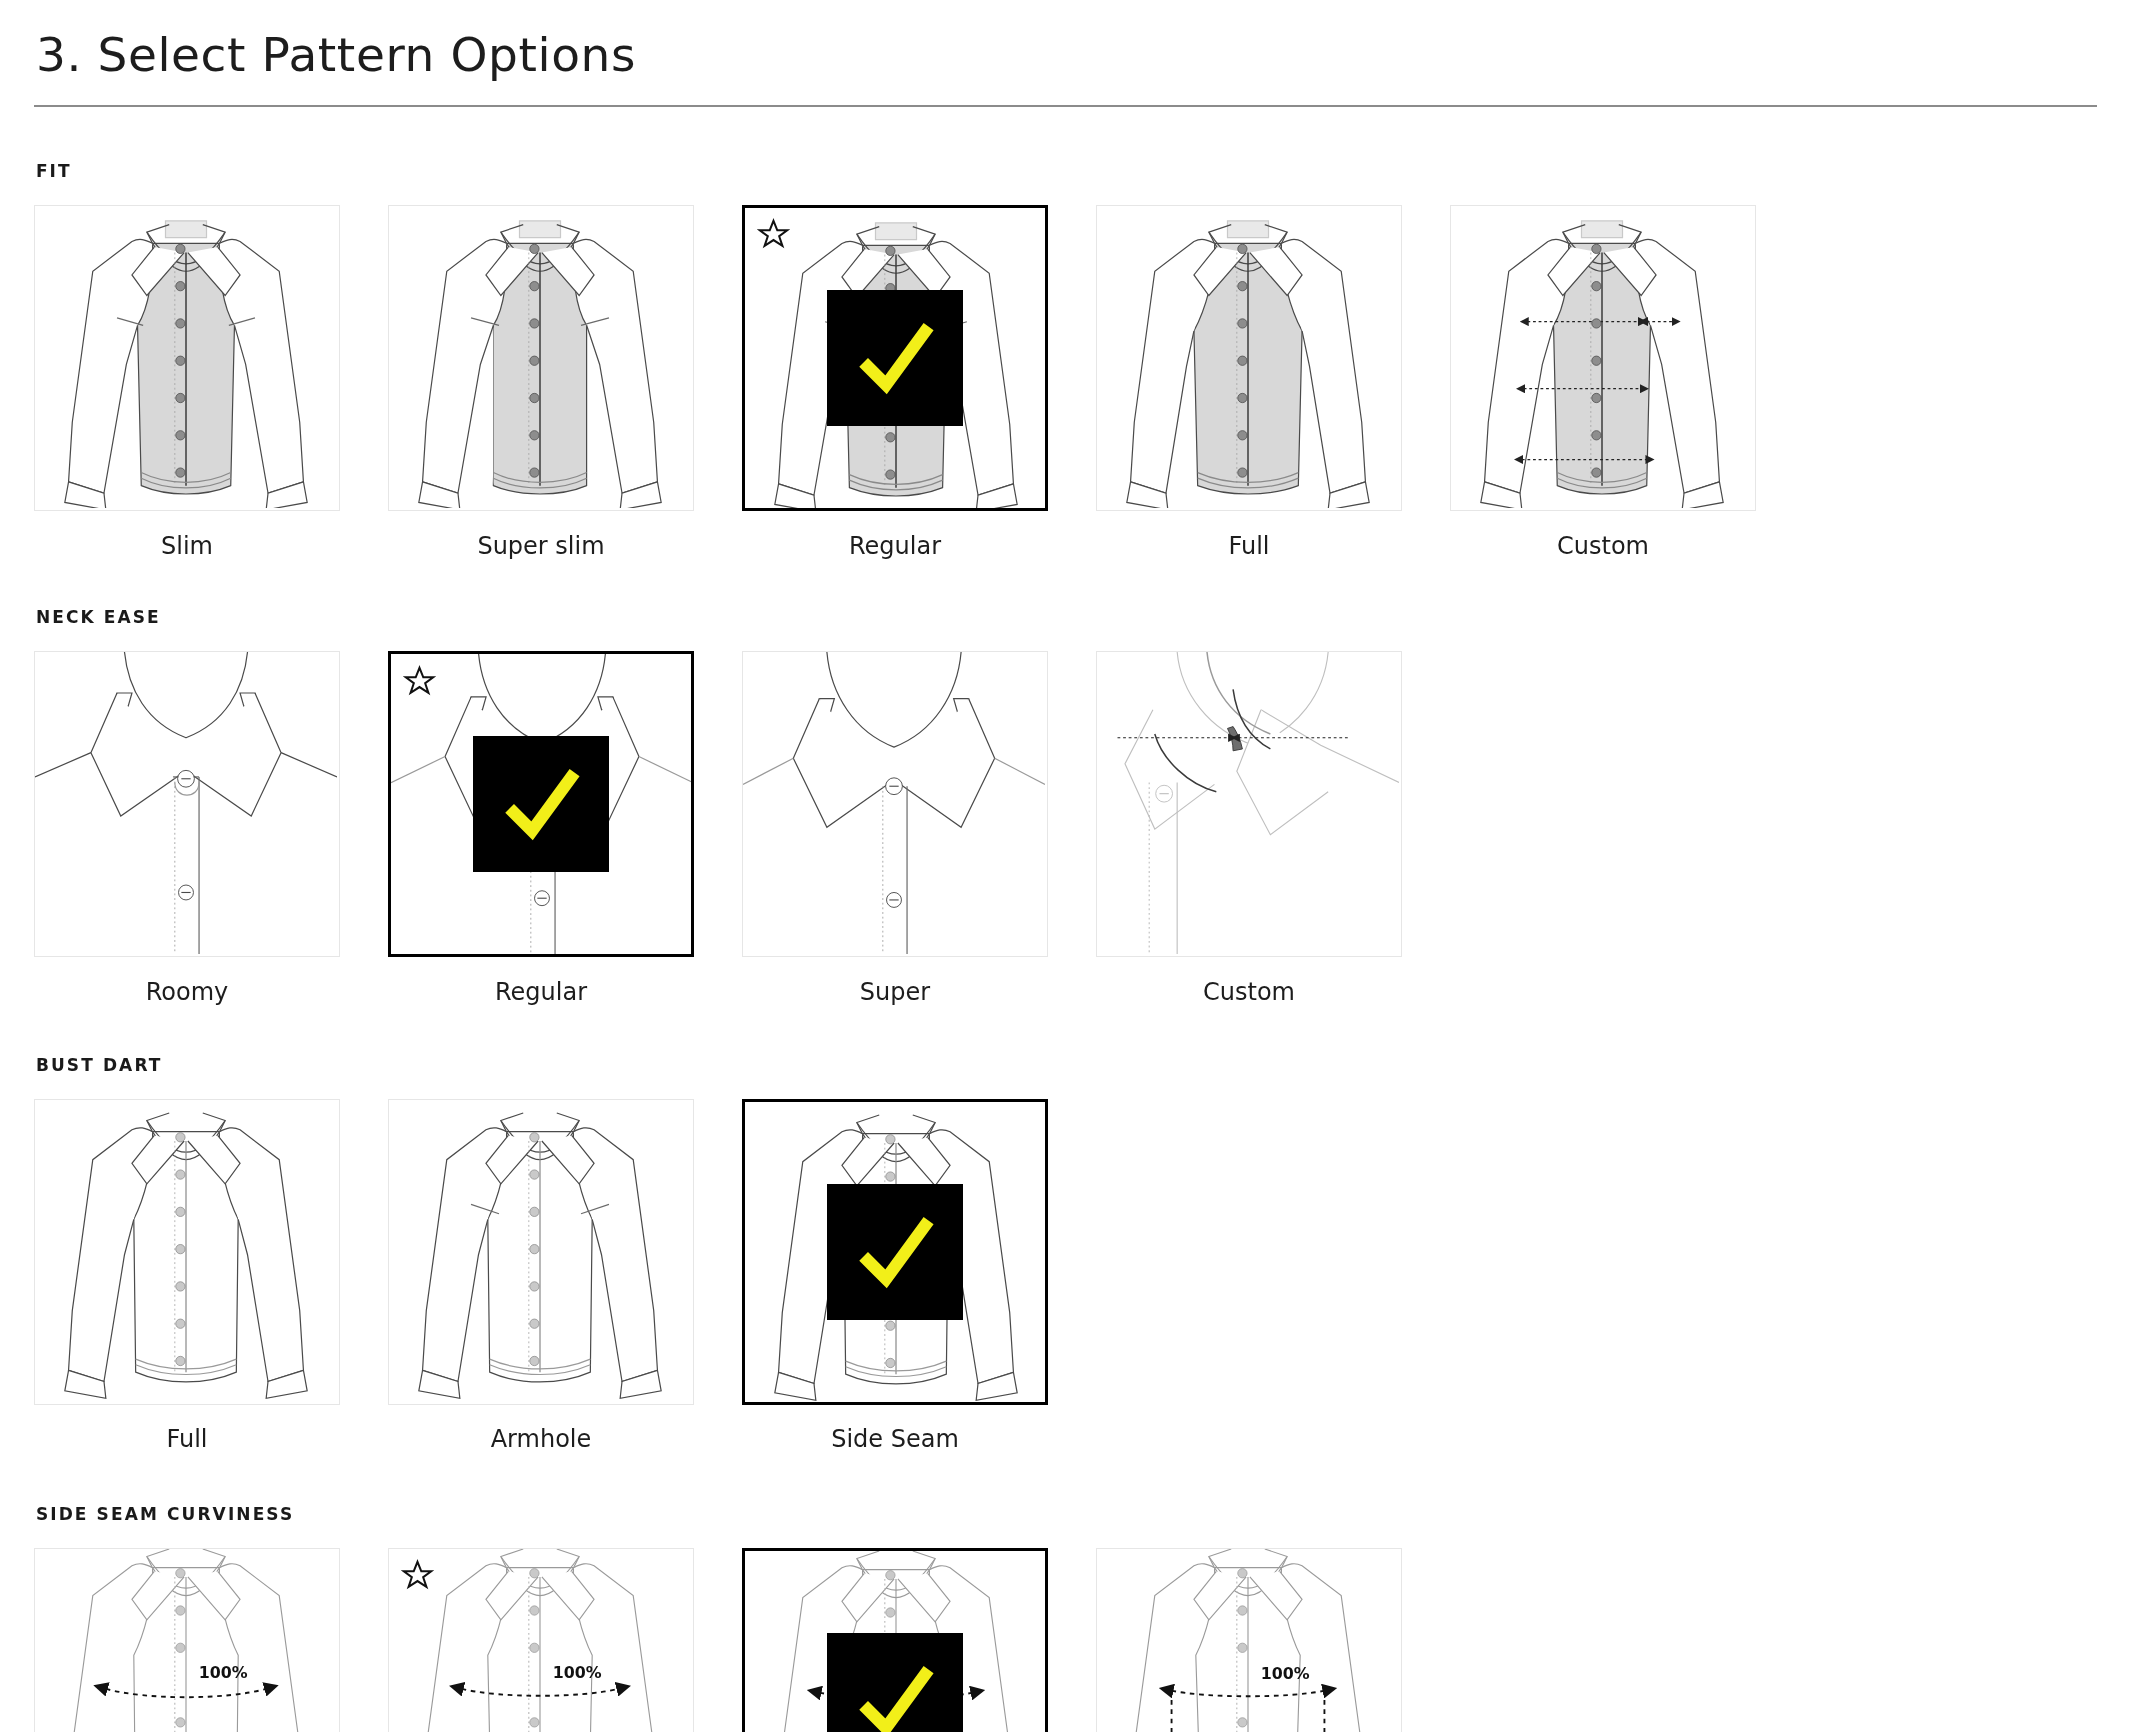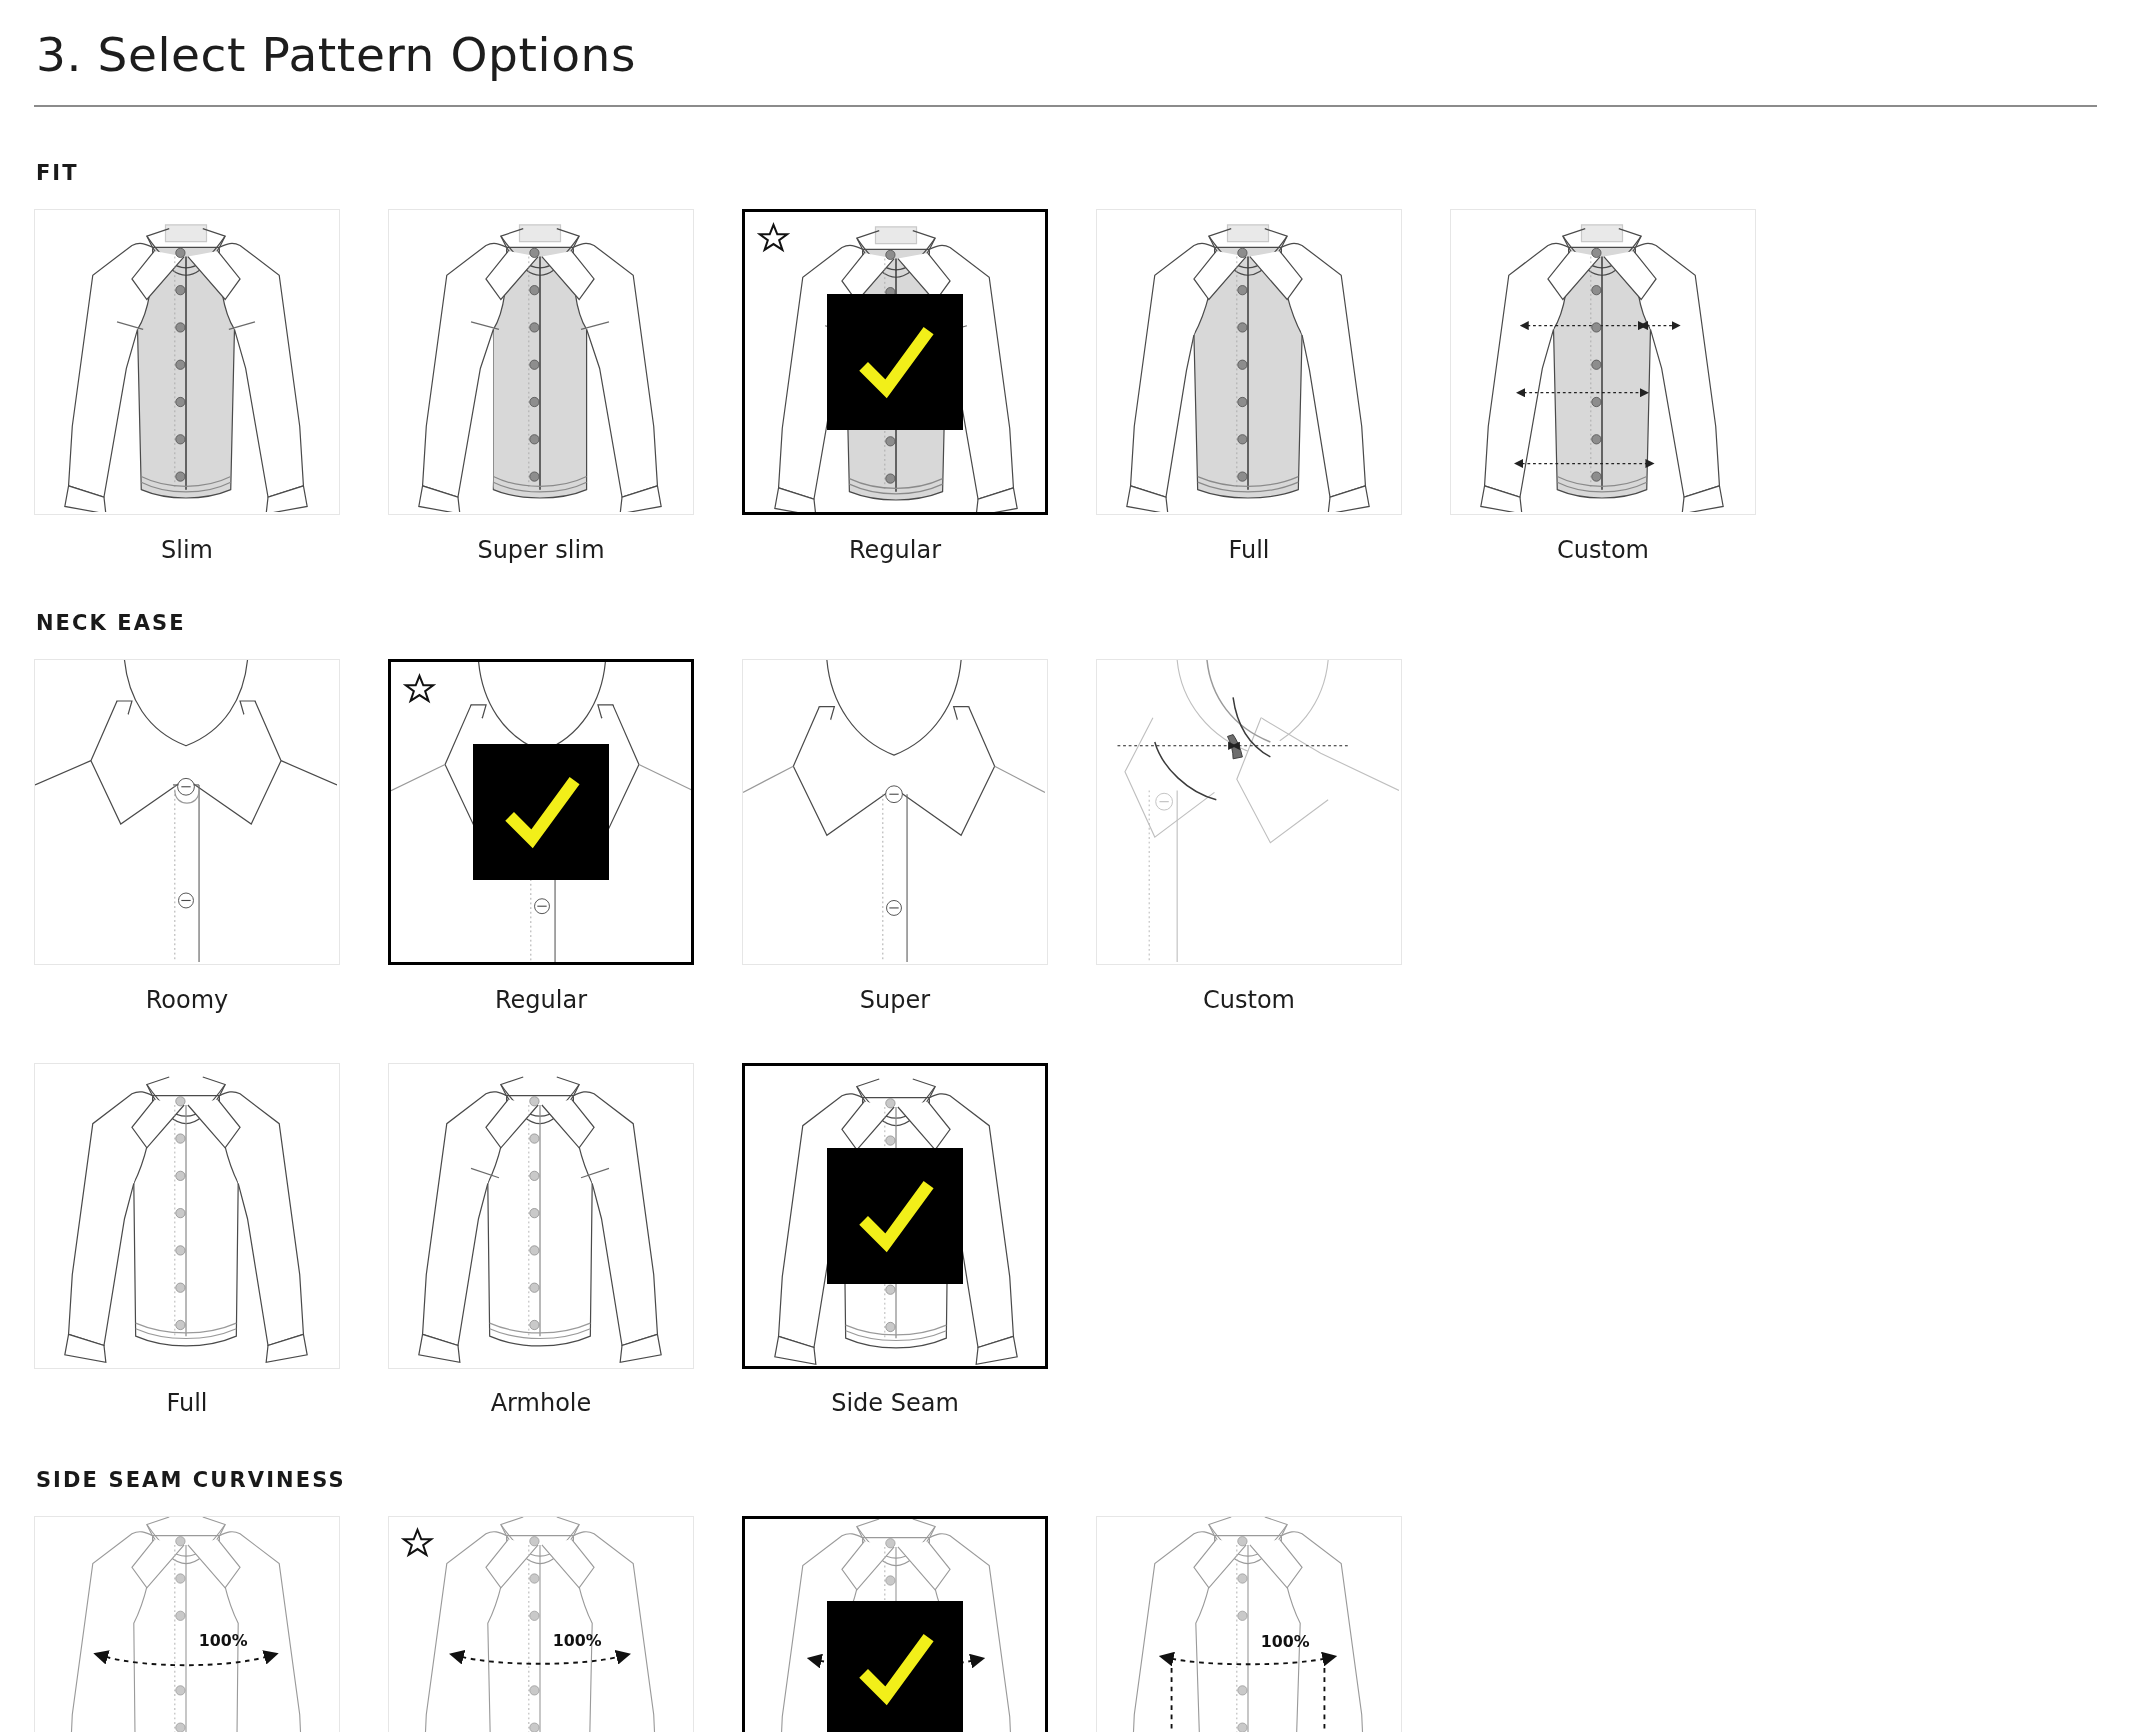--- a/index.html
+++ b/index.html
@@ -35,21 +35,21 @@
   .title-rule {
     height: 1.9px;
     background: #8b8b8b;
     margin-top: 20.5px;
     width: 2063px;
   }
 
   
   .section { position: relative; }
   .section-heading {
-    font-size: 21px;
+    font-size: 17px;
     font-weight: 700;
     letter-spacing: 2.1px;
     color: #1a1a1a;
     text-transform: uppercase;
     padding-left: 1.9px;
   }
   .tile-row {
     display: flex;
     gap: 0;
   }
@@ -461,20 +461,21 @@
             <line x1="67" y1="152" x2="77" y2="152" stroke="#bfbfbf" stroke-width="1.2"></line>
           </svg>
         </div>
         <div class="tile-label">Custom</div>
       </div>
 
     </div>
   </div>
 
   <div class="section sec-bust">
+    <div class="section-heading">BUST DART</div>
     <div class="tile-row">
 
       <div class="tile-cell">
         <div class="tile">
           <svg width="302" height="302" viewBox="0 0 324 324">
             <g fill="none" stroke="#4a4a4a" stroke-width="1.3">
               <path d="M126 34 C128 70 116 108 106 128 L108 292 C140 306 184 306 216 292 L218 128 C208 108 196 70 198 34 Z" fill="#ffffff" stroke="#4a4a4a"></path>
               <path d="M126 34 C118 30 112 28 104 32 L62 64 L40 226 L36 290 L74 302 L96 166 L106 128" fill="#ffffff" stroke="#4a4a4a"></path>
               <path d="M198 34 C206 30 212 28 220 32 L262 64 L284 226 L288 290 L250 302 L228 166 L218 128" fill="#ffffff" stroke="#4a4a4a"></path>
               <path d="M36 290 L32 312 L76 320 L74 302 Z" fill="#ffffff" stroke="#4a4a4a"></path>

